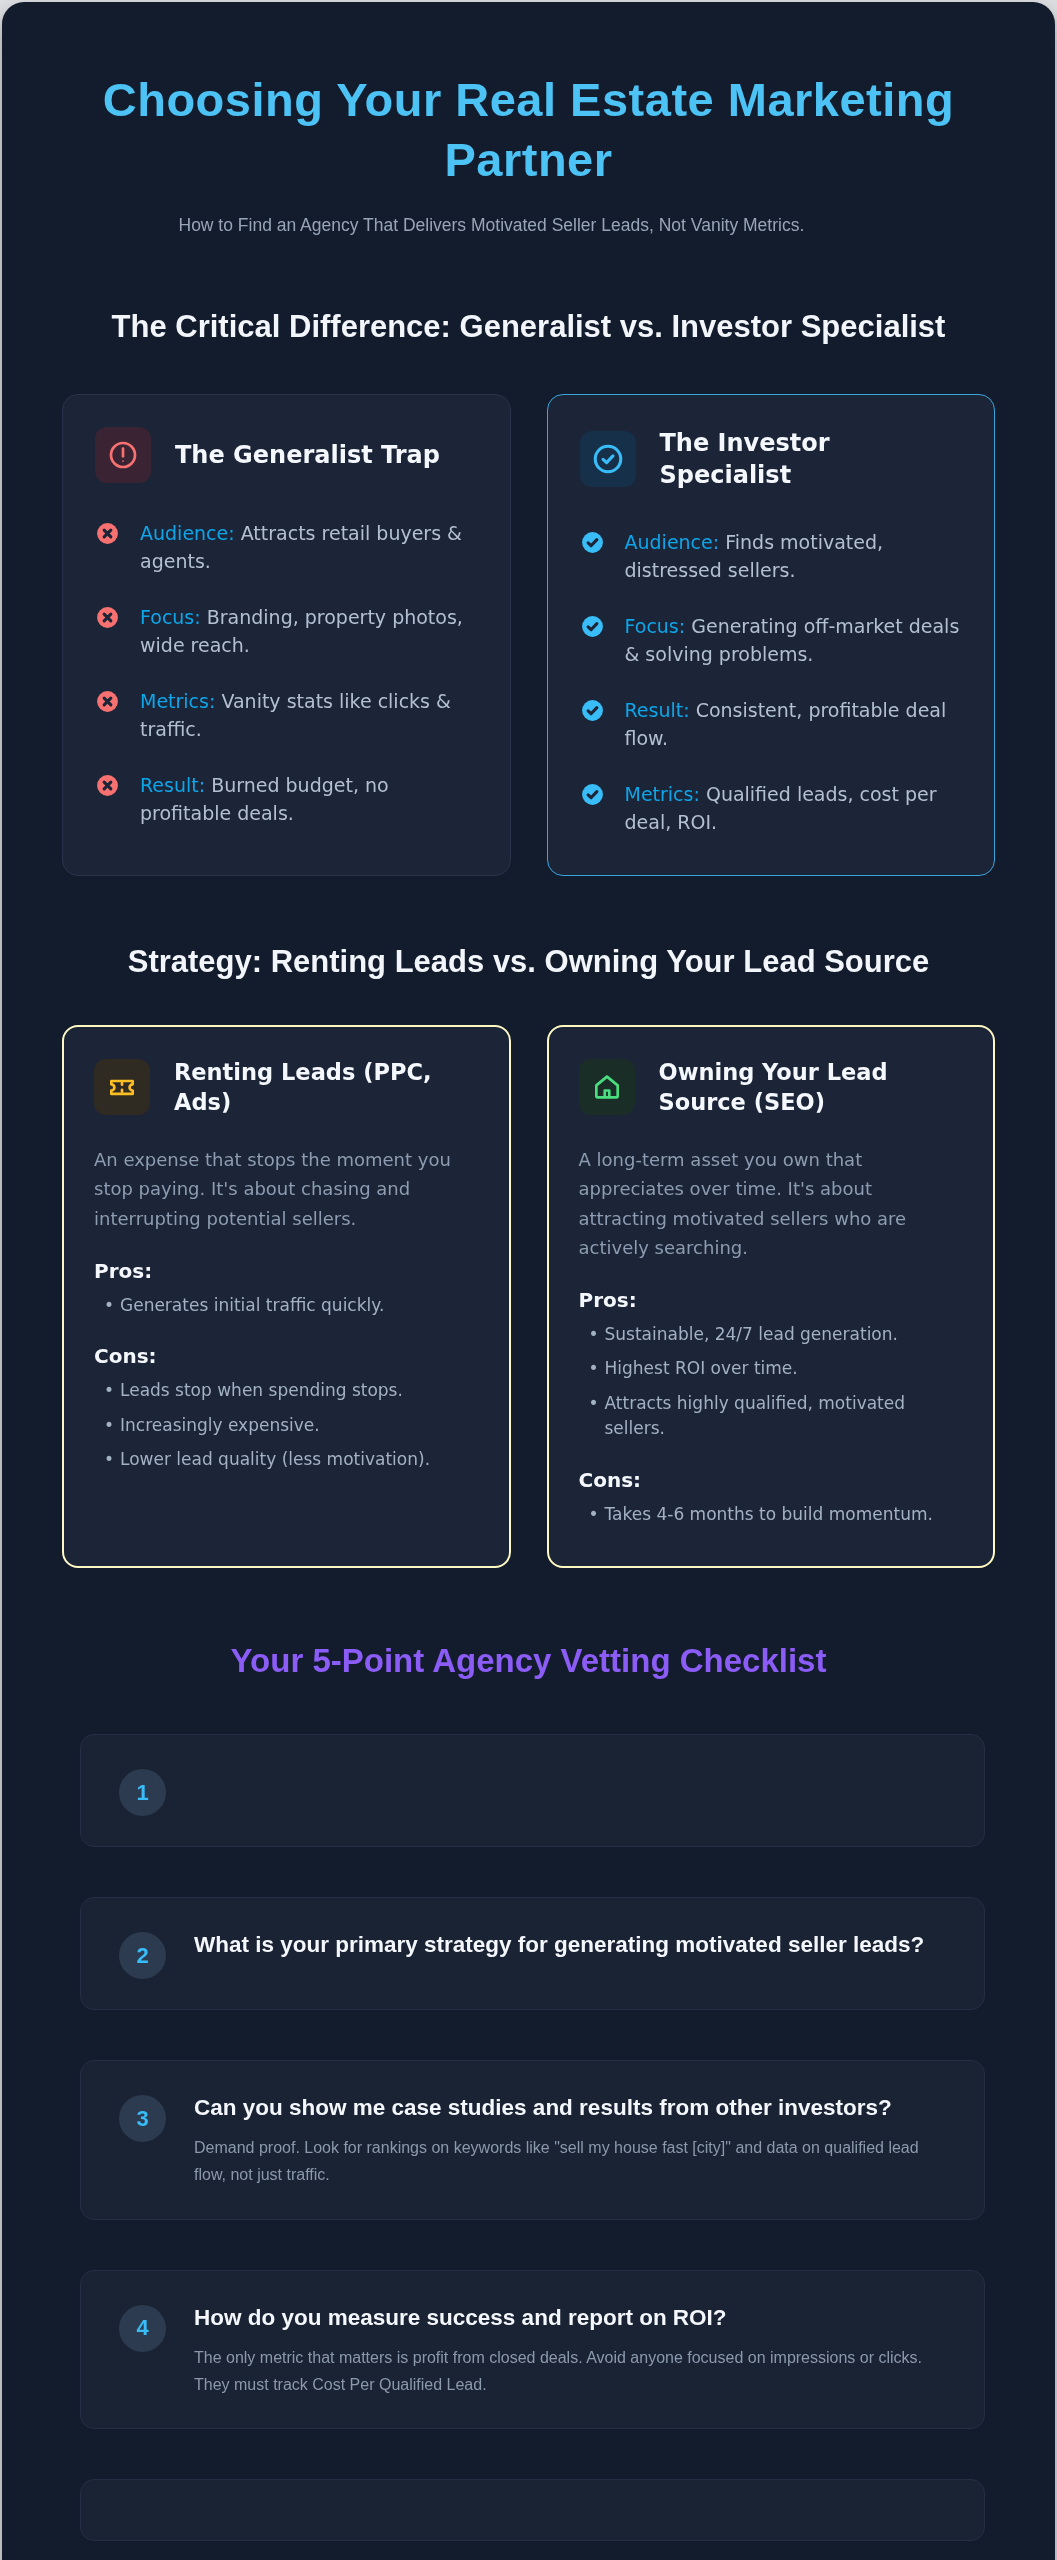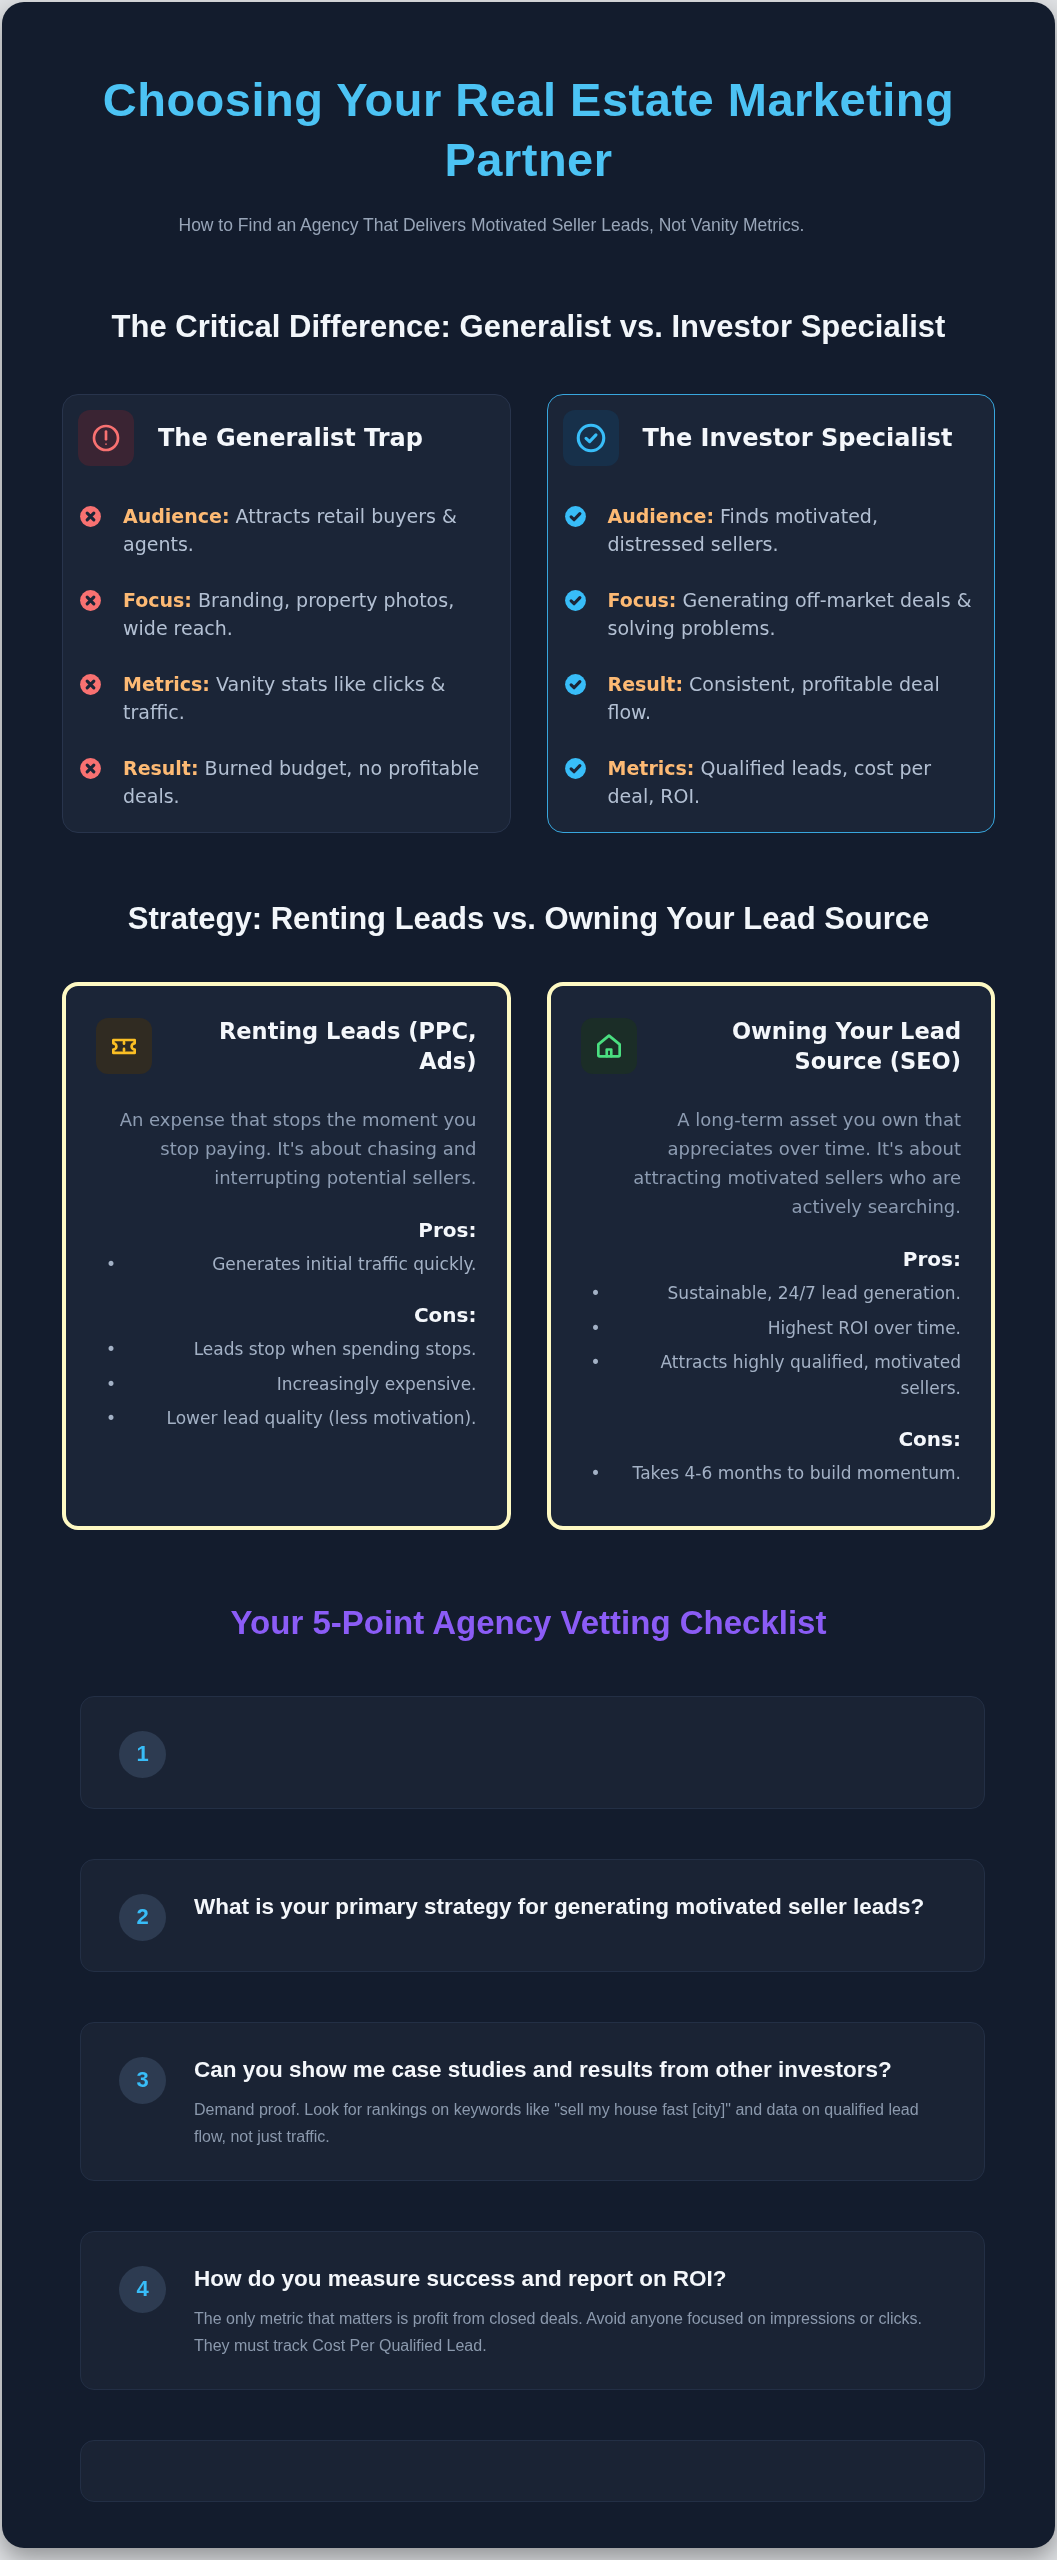--- a/index.html
+++ b/index.html
@@ -48,21 +48,21 @@
   .two-col {
     display: grid;
     grid-template-columns: 1fr 1fr;
     gap: 36px;
     margin-top: 46px;
   }
   .comp-card {
     background: #1b2537;
     border: 1px solid #28344c;
     border-radius: 16px;
-    padding: 15px;
+    padding: 32px;
   }
   .comp-card.highlighted { border: 1.5px solid #38a6dd; }
   .card-head { display: flex; align-items: center; gap: 24px; }
   .icon-tile {
     width: 56px; height: 56px;
     border-radius: 12px;
     display: flex; align-items: center; justify-content: center;
     flex: 0 0 56px;
   }
   .tile-red   { background: #3a2433; }
@@ -82,28 +82,27 @@
     display: flex;
     gap: 20px;
     margin-bottom: 27px;
     font-family: "DejaVu Sans", sans-serif;
     font-size: 19px;
     line-height: 1.5;
     color: #b3c0d3;
   }
   .comp-list li:last-child { margin-bottom: 6px; }
   .bullet-ic { flex: 0 0 25px; width: 25px; height: 25px; margin-top: 2px; }
-  .item-label { color: #fdba74; font-weight: 700; margin-top: 35px; }
+  .item-label { color: #0ea5e9; font-weight: 400; margin-top: 35px; }
   
   .strat-card {
     background: #1b2537;
-    border: 4px solid #fef9c3;
+    border: 2px solid #fef9c3;
     border-radius: 16px;
     padding: 30px;
-    text-align: right;
   }
   .strat-desc {
     font-family: "DejaVu Sans", sans-serif;
     color: #8d9cb2;
     font-size: 18px;
     line-height: 1.62;
     margin-top: 28px;
   }
   .pc-label {
     font-family: "DejaVu Sans", sans-serif;

